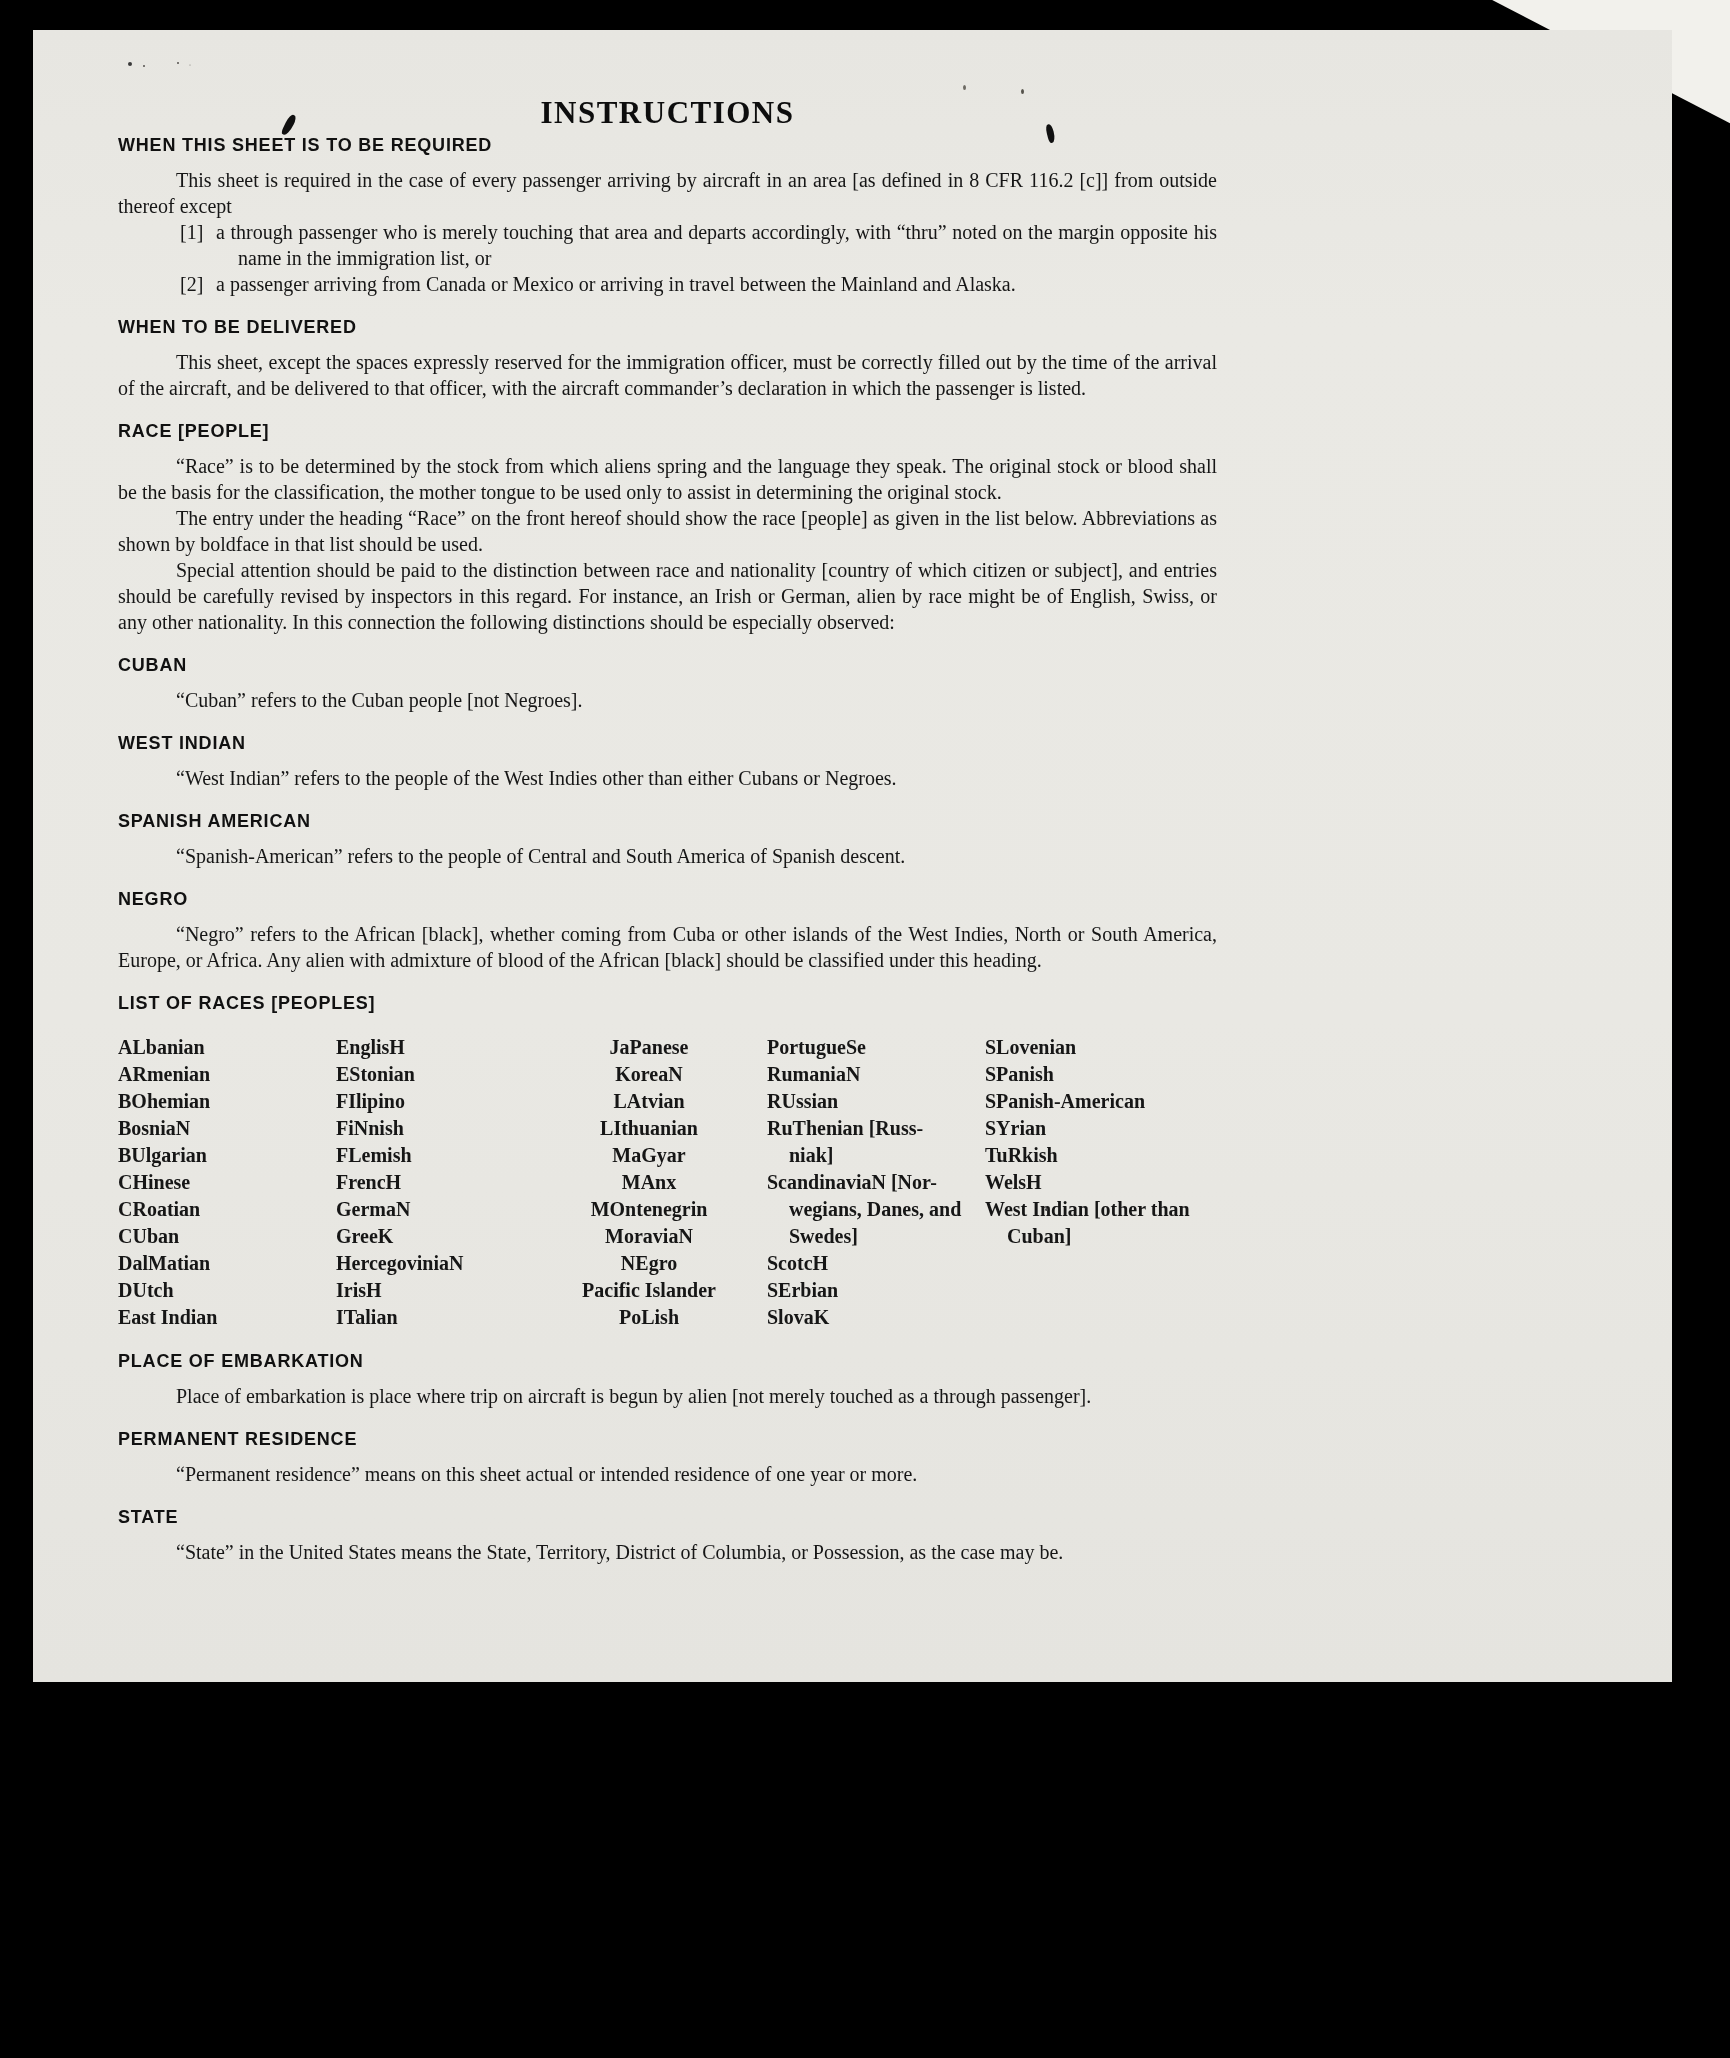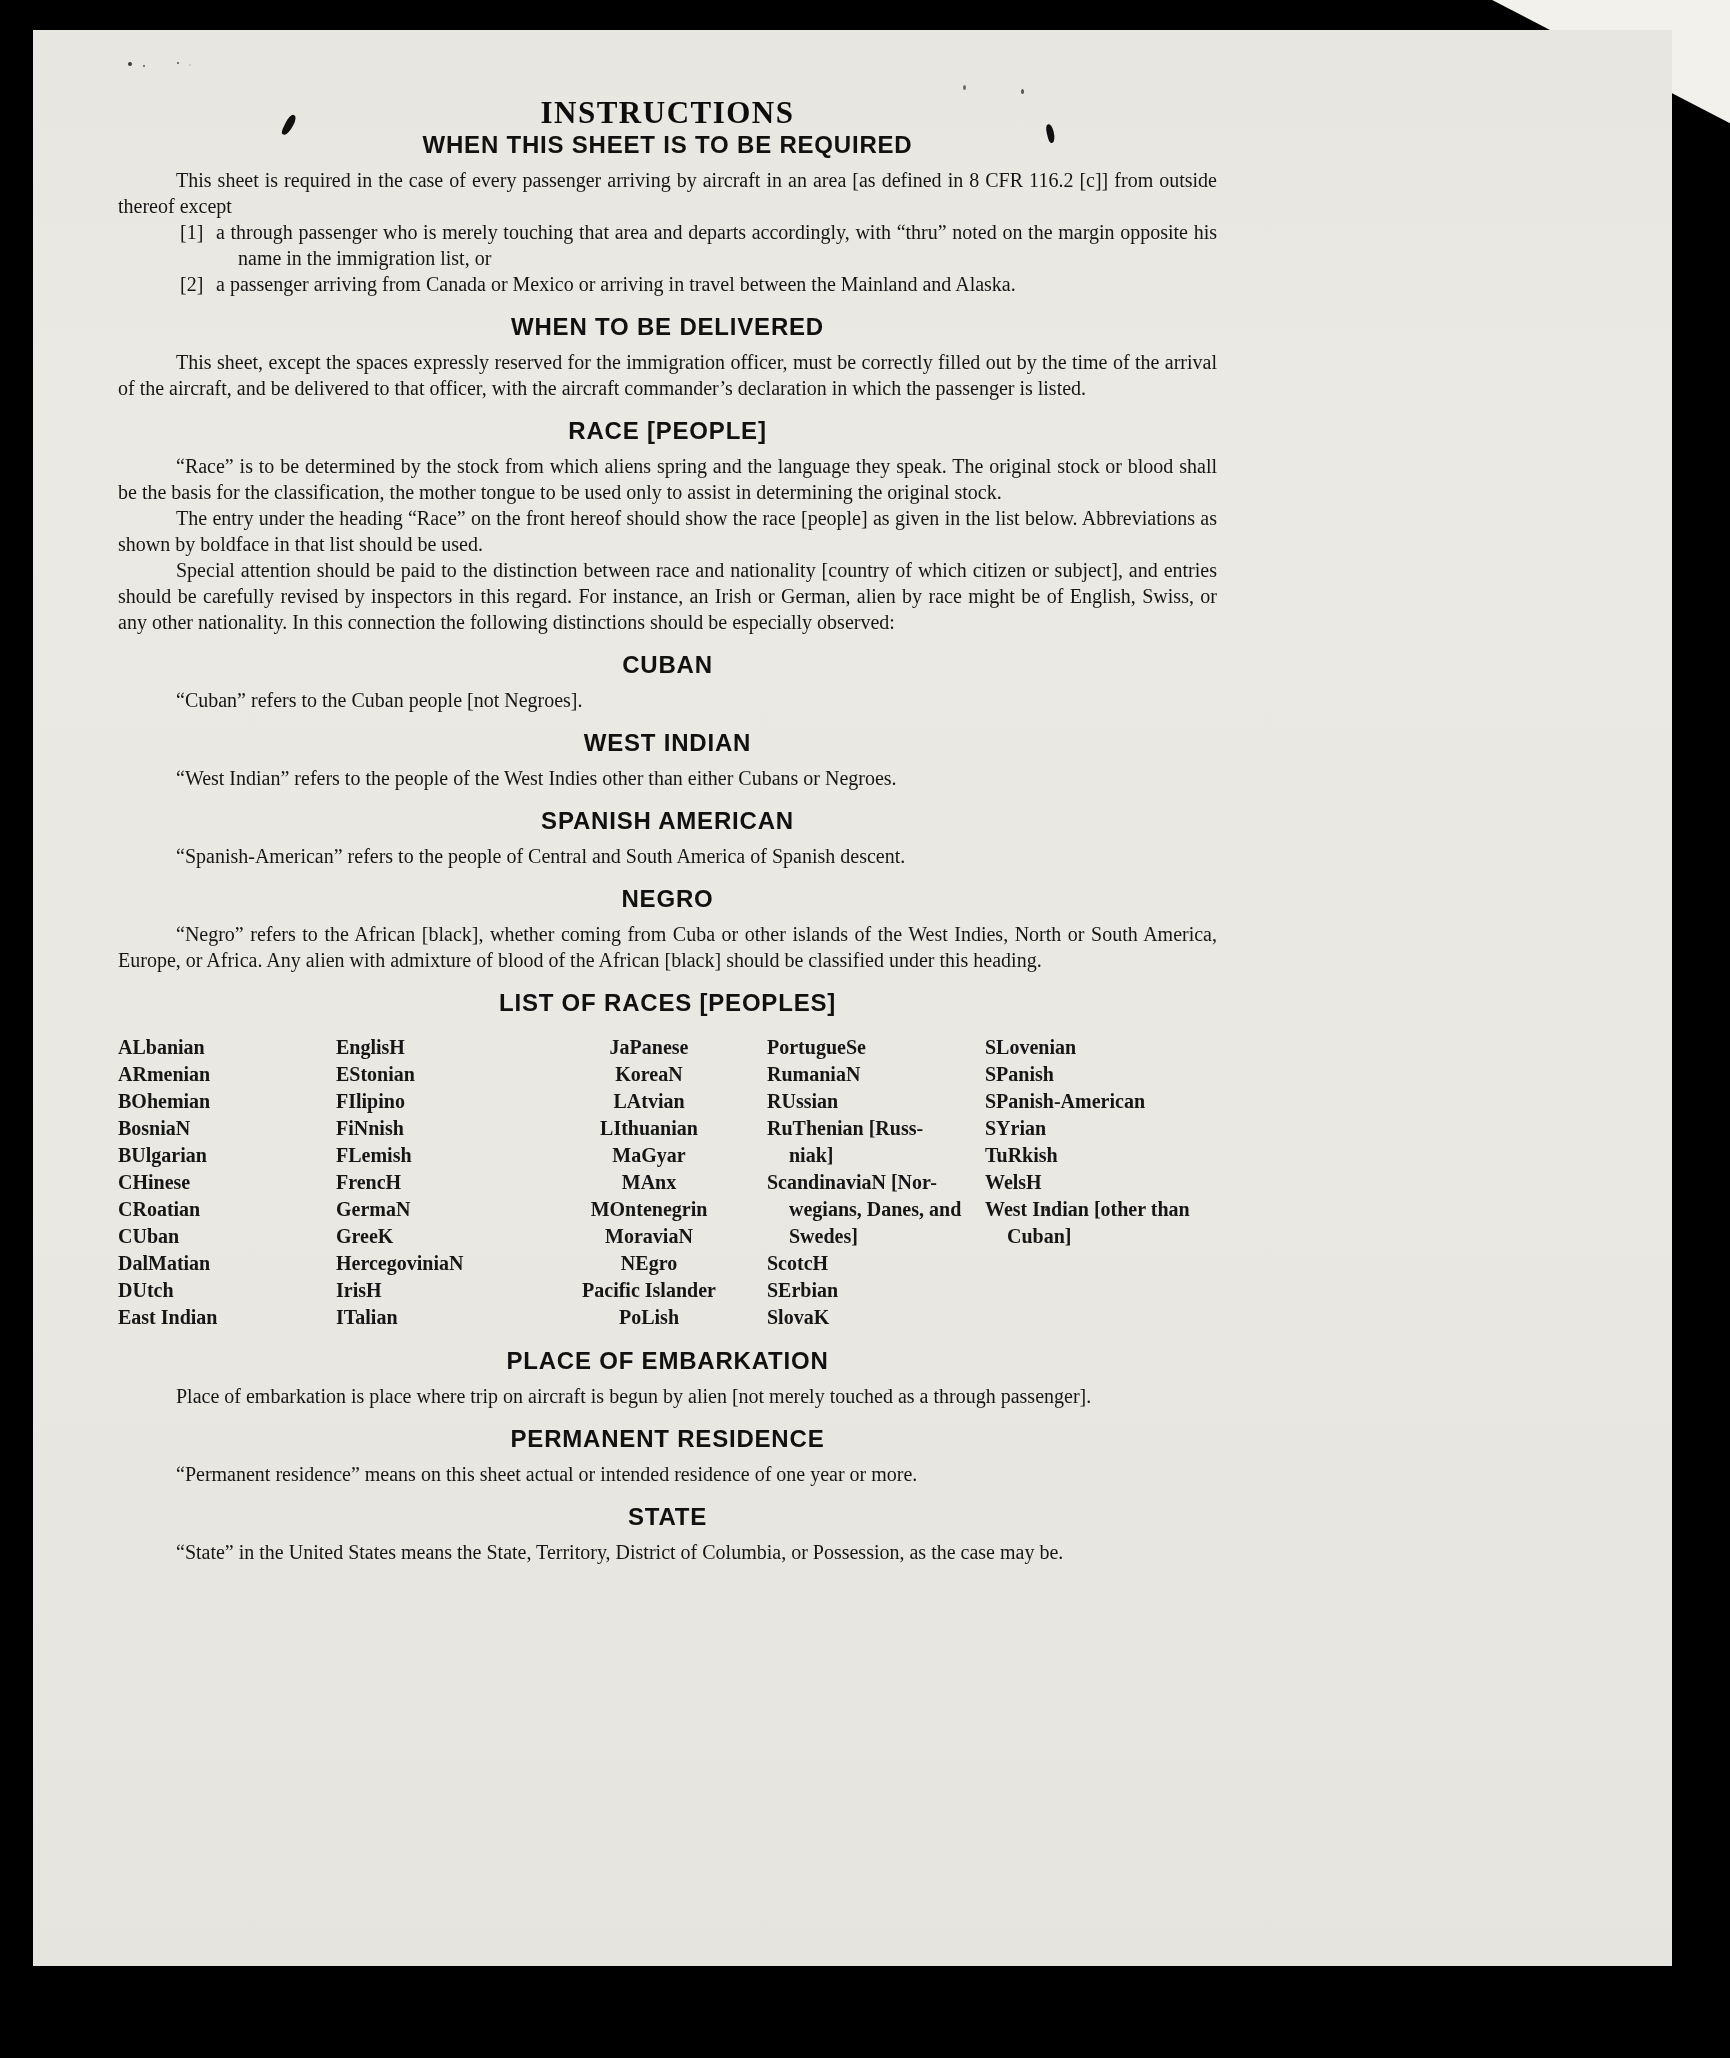--- a/index.html
+++ b/index.html
@@ -22,43 +22,43 @@
     width: 290px;
     height: 140px;
     background: #f2f1ec;
     clip-path: polygon(18% 0, 100% 0, 100% 88%);
   }
   .paper {
     position: absolute;
     left: 33px;
     top: 30px;
     width: 1639px;
-    height: 1936px;
+    height: 1652px;
     background: linear-gradient(180deg, #e7e6e1 0%, #eae9e4 18%, #e9e8e3 60%, #e5e4df 100%);
     box-sizing: border-box;
     padding: 70px 455px 40px 85px;
     color: #161616;
     font-size: 20px;
     line-height: 26px;
   }
   .page-title {
     margin: 0 0 4px 0;
     text-align: center;
     font-family: "Liberation Serif", "DejaVu Serif", serif;
     font-weight: 700;
     font-size: 31px;
     letter-spacing: 1.5px;
     color: #0d0d0d;
   }
   h2.sec-heading {
     margin: 17px 0 9px 0;
-    text-align: center;
+    text-align: left;
     font-family: "Liberation Sans", "DejaVu Sans", sans-serif;
     font-weight: 700;
-    font-size: 24px;
+    font-size: 18px;
     letter-spacing: 0.8px;
     color: #111;
   }
   h2.first {
     margin-top: 6px;
   }
   p.para {
     margin: 0;
     text-align: justify;
     text-indent: 58px;

